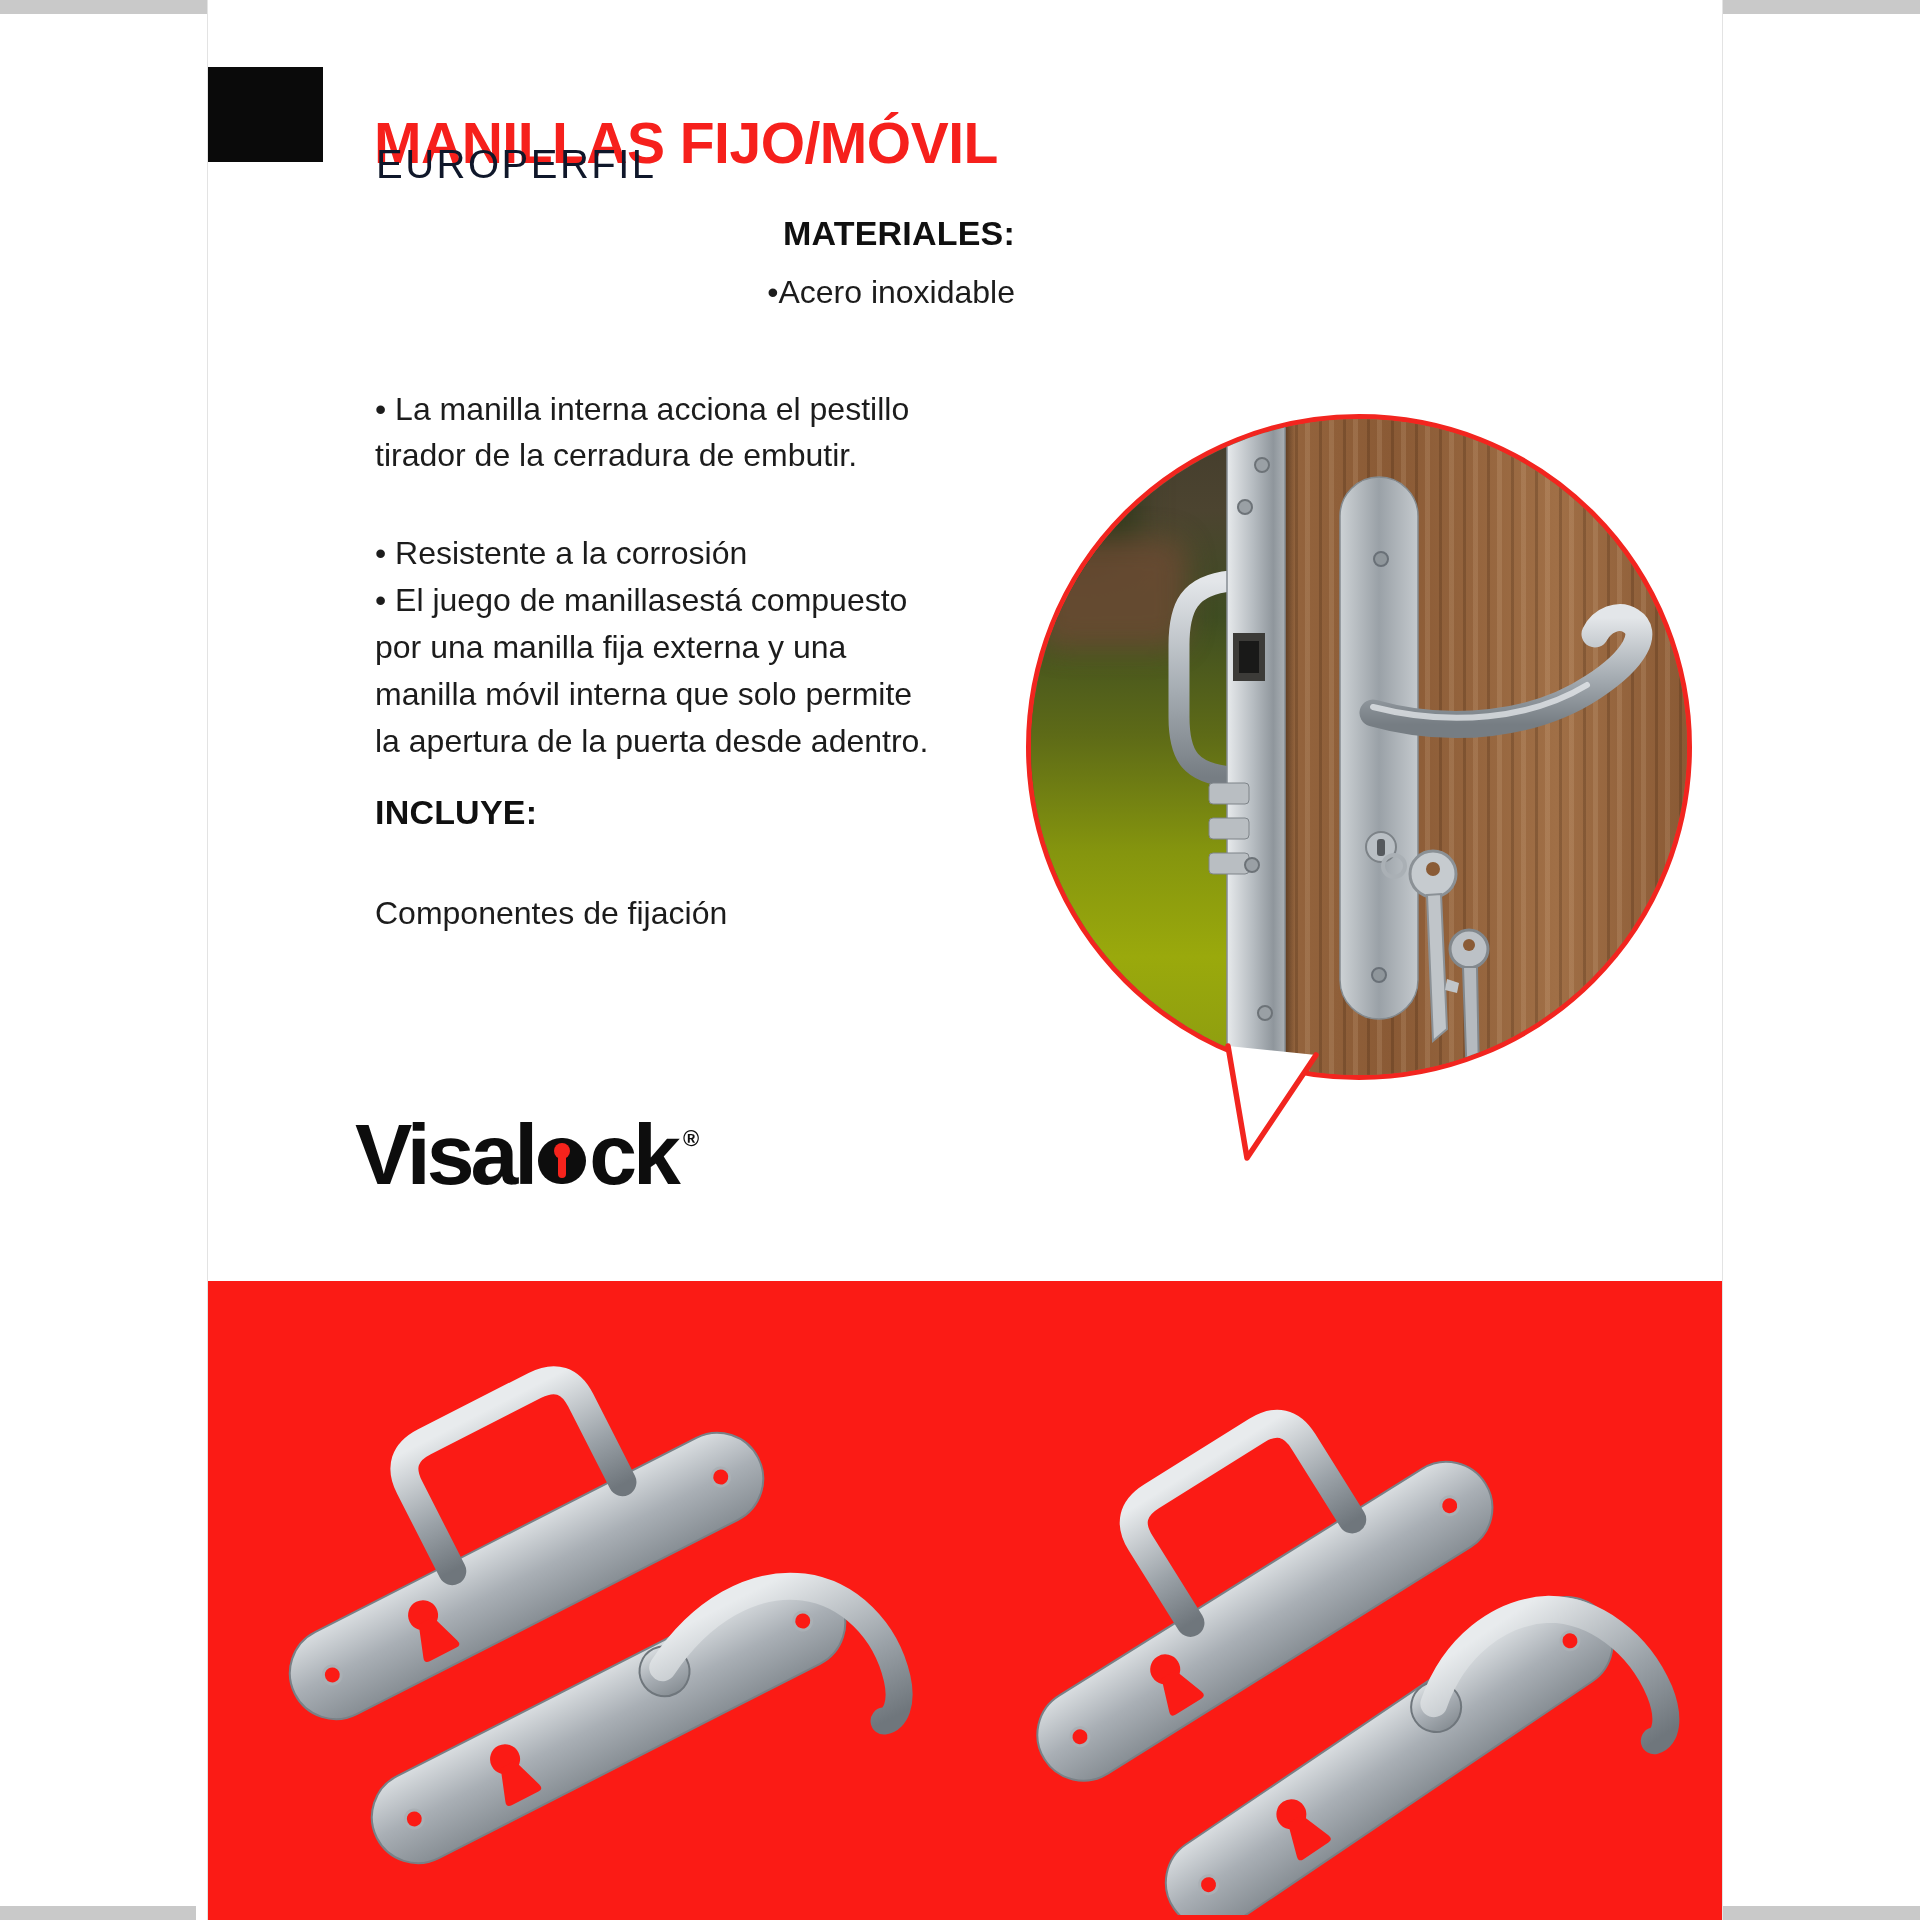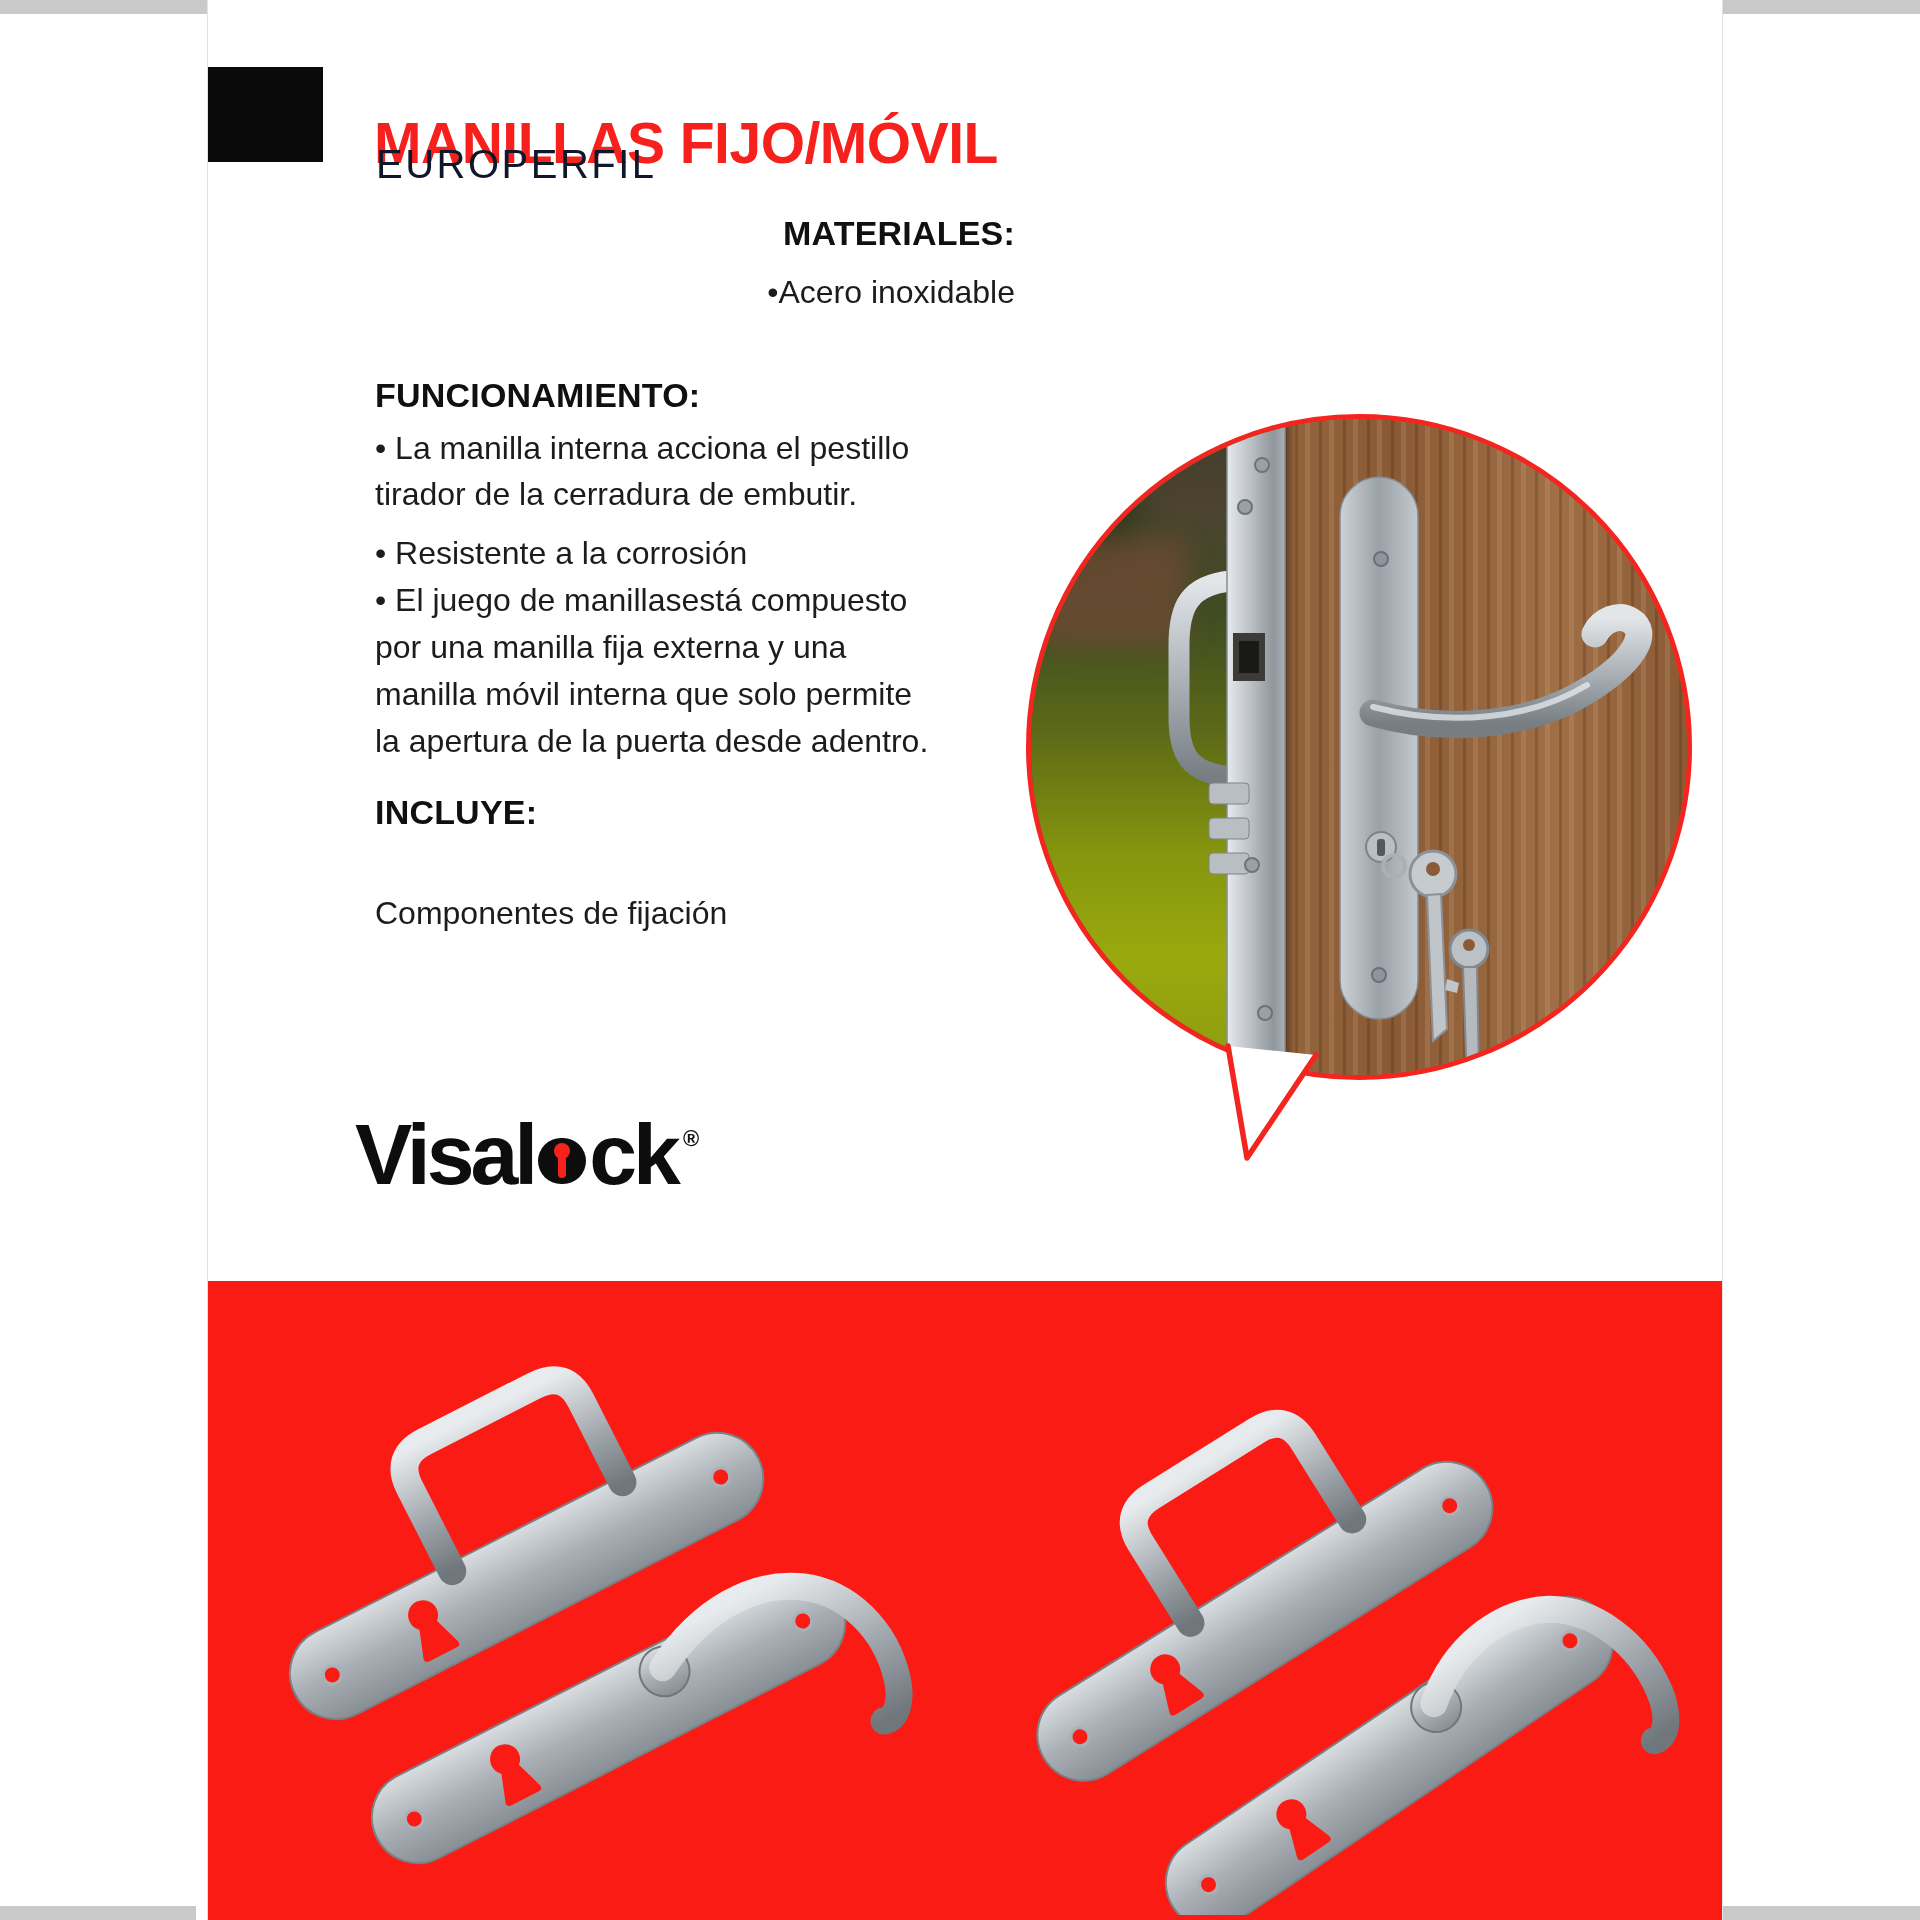--- a/index.html
+++ b/index.html
@@ -86,21 +86,20 @@
   <div class="subtitle">EUROPERFIL</div>
 
   <section class="sec sec-materiales">
     <h2>MATERIALES:</h2>
     <div class="items">
       <div class="bodyline"><span class="bullet">•</span><span>Acero inoxidable</span></div>
     </div>
   </section>
 
   <section class="sec sec-funcionamiento">
-    <h2>FUNCIONAMIENTO:</h2>
     <div class="items">
       <div class="bodyline">• La manilla interna acciona el pestillo</div>
       <div class="bodyline">tirador de la cerradura de embutir.</div>
     </div>
   </section>
 
   <section class="sec sec-caracteristicas">
     <div class="items">
       <div class="bodyline">• Resistente a la corrosión</div>
       <div class="bodyline">•  El juego de manillasestá compuesto</div>

